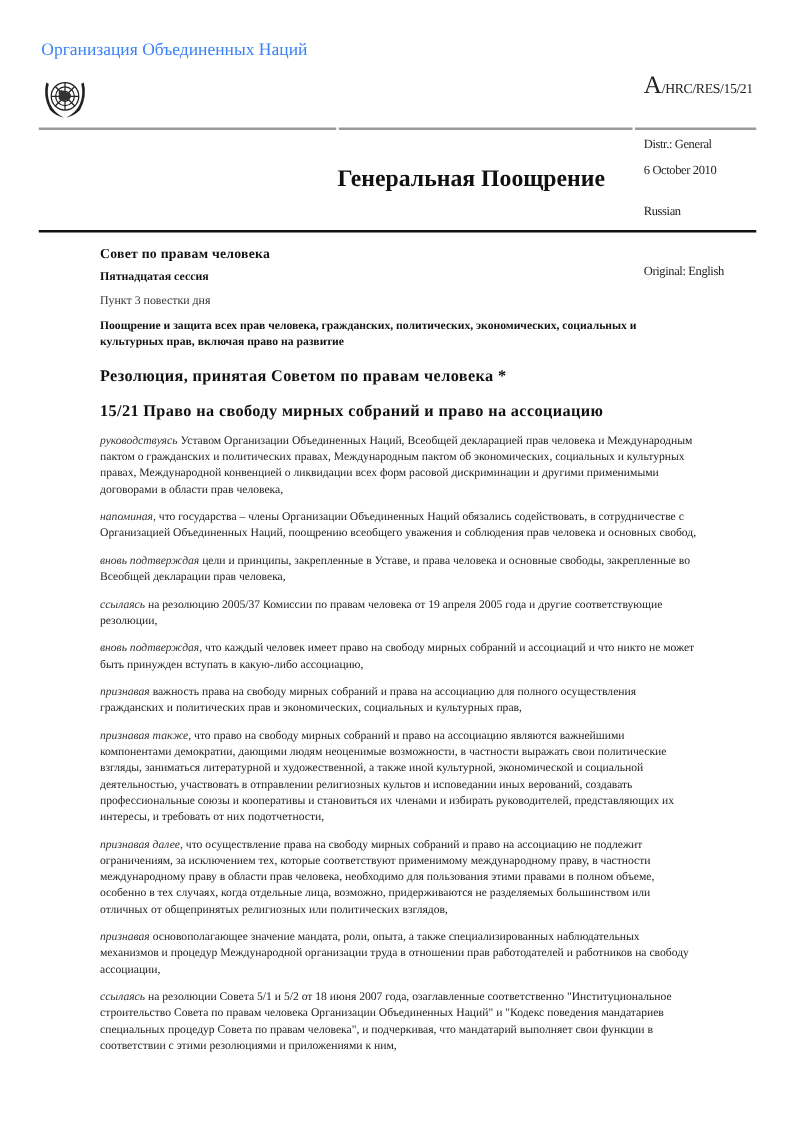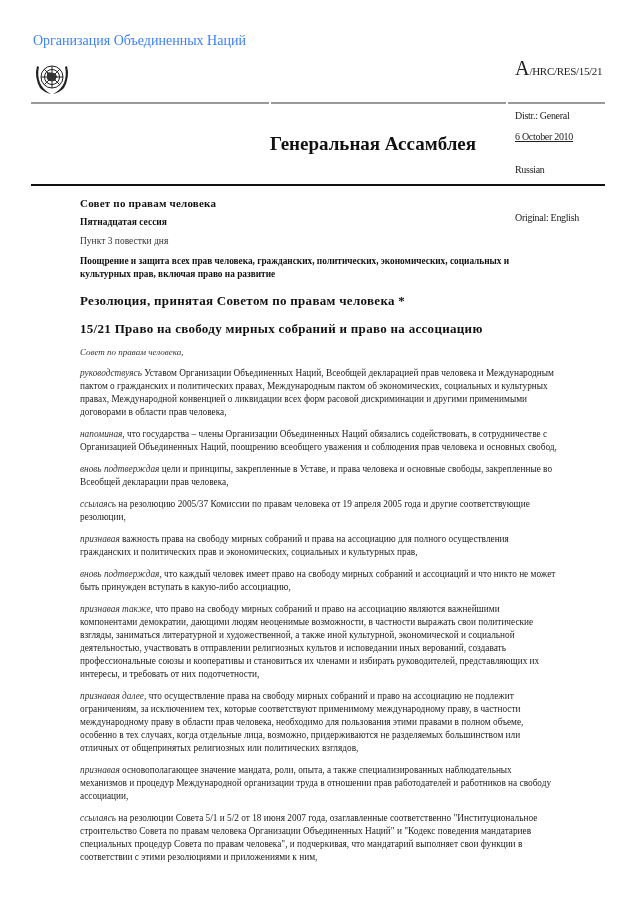--- a/index.html
+++ b/index.html
@@ -52,41 +52,40 @@
 </div>
 
 <div class="abs symbol">
   <span class="big">A</span><span>/HRC/RES/15/21</span>
 </div>
 
 <div class="abs rule-top" style="left:31px; width:238px;"></div>
 <div class="abs rule-top" style="left:271px; width:235px;"></div>
 <div class="abs rule-top" style="left:508px; width:97px;"></div>
 
-<div class="abs ga-title">Генеральная Ассамблея</div>
+<div class="abs ga-title">Генеральная Поощрение</div>
 
 <div class="abs meta" style="top:110px;">Distr.: General</div>
-<div class="abs meta" style="top:131px;text-decoration:underline;">6 October 2010</div>
+<div class="abs meta" style="top:131px;">6 October 2010</div>
 <div class="abs meta" style="top:164px;">Russian</div>
 <div class="abs meta" style="top:172px;margin-top:40px;">Original: English</div>
 
 <div class="abs rule-bottom"></div>
 
 <div class="abs content">
   <div class="council">Совет по правам человека</div>
   <div class="session">Пятнадцатая сессия</div>
   <div class="agenda">Пункт 3 повестки дня</div>
   <div class="agenda-title">Поощрение и защита всех прав человека, гражданских, политических, экономических, социальных и культурных прав, включая право на развитие</div>
   <div class="res-heading">Резолюция, принятая Советом по правам человека *</div>
   <div class="res-title">15/21 Право на свободу мирных собраний и право на ассоциацию</div>
-  <div class="preamble-intro">Совет по правам человека,</div>
 
   <p class="para"><span class="lead">руководствуясь</span><span> Уставом Организации Объединенных Наций, Всеобщей декларацией прав человека и Международным пактом о гражданских и политических правах, Международным пактом об экономических, социальных и культурных правах, Международной конвенцией о ликвидации всех форм расовой дискриминации и другими применимыми договорами в области прав человека,</span></p>
   <p class="para"><span class="lead">напоминая,</span><span> что государства – члены Организации Объединенных Наций обязались содействовать, в сотрудничестве с Организацией Объединенных Наций, поощрению всеобщего уважения и соблюдения прав человека и основных свобод,</span></p>
   <p class="para"><span class="lead">вновь подтверждая</span><span> цели и принципы, закрепленные в Уставе, и права человека и основные свободы, закрепленные во Всеобщей декларации прав человека,</span></p>
   <p class="para"><span class="lead">ссылаясь</span><span> на резолюцию 2005/37 Комиссии по правам человека от 19 апреля 2005 года и другие соответствующие резолюции,</span></p>
+  <p class="para"><span class="lead">вновь подтверждая,</span><span> что каждый человек имеет право на свободу мирных собраний и ассоциаций и что никто не может быть принужден вступать в какую-либо ассоциацию,</span></p>
   <p class="para"><span class="lead">признавая</span><span> важность права на свободу мирных собраний и права на ассоциацию для полного осуществления гражданских и политических прав и экономических, социальных и культурных прав,</span></p>
-  <p class="para"><span class="lead">вновь подтверждая,</span><span> что каждый человек имеет право на свободу мирных собраний и ассоциаций и что никто не может быть принужден вступать в какую-либо ассоциацию,</span></p>
   <p class="para"><span class="lead">признавая также,</span><span> что право на свободу мирных собраний и право на ассоциацию являются важнейшими компонентами демократии, дающими людям неоценимые возможности, в частности выражать свои политические взгляды, заниматься литературной и художественной, а также иной культурной, экономической и социальной деятельностью, участвовать в отправлении религиозных культов и исповедании иных верований, создавать профессиональные союзы и кооперативы и становиться их членами и избирать руководителей, представляющих их интересы, и требовать от них подотчетности,</span></p>
   <p class="para"><span class="lead">признавая далее,</span><span> что осуществление права на свободу мирных собраний и право на ассоциацию не подлежит ограничениям, за исключением тех, которые соответствуют применимому международному праву, в частности международному праву в области прав человека, необходимо для пользования этими правами в полном объеме, особенно в тех случаях, когда отдельные лица, возможно, придерживаются не разделяемых большинством или отличных от общепринятых религиозных или политических взглядов,</span></p>
   <p class="para"><span class="lead">признавая</span><span> основополагающее значение мандата, роли, опыта, а также специализированных наблюдательных механизмов и процедур Международной организации труда в отношении прав работодателей и работников на свободу ассоциации,</span></p>
   <p class="para"><span class="lead">ссылаясь</span><span> на резолюции Совета 5/1 и 5/2 от 18 июня 2007 года, озаглавленные соответственно "Институциональное строительство Совета по правам человека Организации Объединенных Наций" и "Кодекс поведения мандатариев специальных процедур Совета по правам человека", и подчеркивая, что мандатарий выполняет свои функции в соответствии с этими резолюциями и приложениями к ним,</span></p>
 </div>
 
 </body></html>

